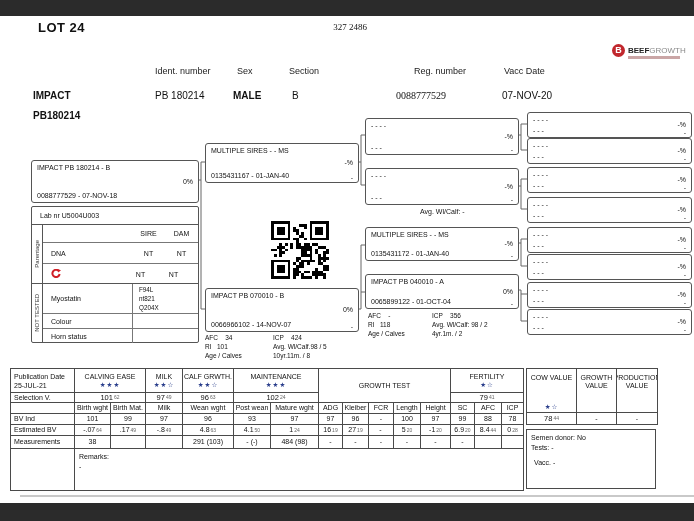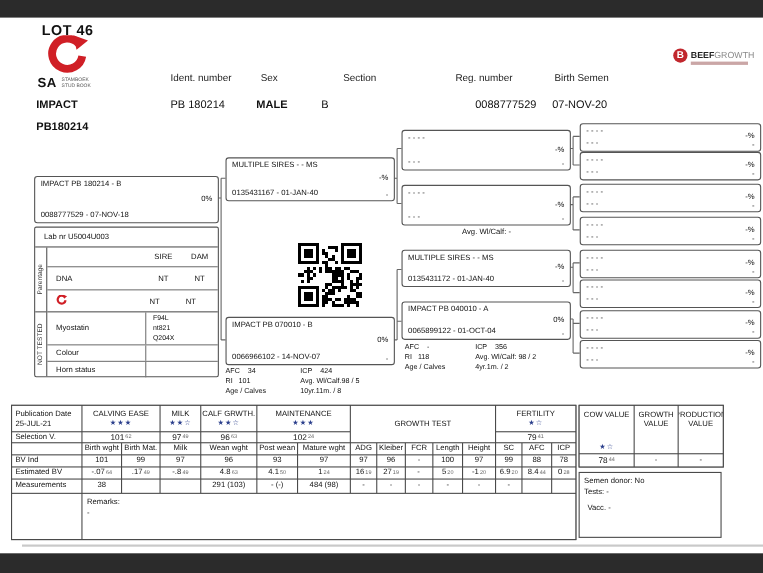--- a/index.html
+++ b/index.html
@@ -89,52 +89,41 @@
   svg.connectors{position:absolute;left:0;top:0;pointer-events:none;}
 </style>
 </head>
 <body>
 
 <div class="page">
   <div class="bar top"></div>
   <div class="bar bottom"></div>
   <div class="hairline"></div>
 
-  <div class="lot">LOT 46</div>
+  <div class="lot">LOT 24</div>
   <div class="address">
-  </div>
-
-  <div class="salogo">
-    <span>
-      <svg width="38" height="38" viewBox="0 0 40 40" style="position:absolute;left:8px;top:0;">
-        <path d="M31 8 A14.5 14.5 0 1 0 34.5 20" fill="none" stroke="#d01f26" stroke-width="7.5" stroke-linecap="butt"></path>
-        <polygon points="26,0 40,5 29,14" fill="#d01f26"></polygon>
-      </svg>
-    </span>
-    <span class="sa">SA</span>
-    <span class="tag">
-      <span>STAMBOEK</span><br><span>STUD BOOK</span>
-    </span>
-  </div>
+    <div>327 2486</div>
+  </div>
+
 
   <div class="bm">
     <div class="circ">B</div>
     <div class="word"><b>BEEF</b><span>GROWTH</span></div>
     <div class="tagbar"></div>
   </div>
 
   <div class="idlbl" style="left:155px;top:66px;">Ident. number</div>
   <div class="idlbl" style="left:237px;top:66px;">Sex</div>
-  <div class="idlbl" style="left:289px;top:66px;margin-left:23px;">Section</div>
+  <div class="idlbl" style="left:289px;top:66px;">Section</div>
   <div class="idlbl" style="left:414px;top:66px;">Reg. number</div>
-  <div class="idlbl" style="left:504px;top:66px;">Birth Semen</div>
+  <div class="idlbl" style="left:504px;top:66px;">Vacc Date</div>
   <div class="idval" style="left:155px;top:90px;">PB  180214</div>
   <div class="idval bold" style="left:233px;top:90px;">MALE</div>
   <div class="idval" style="left:292px;top:90px;">B</div>
-  <div class="idval" style="left:432px;top:90px;">0088777529</div>
+  <div class="idval" style="left:396px;top:90px;font-family:Liberation Serif, serif;">0088777529</div>
   <div class="idval" style="left:502px;top:90px;">07-NOV-20</div>
   <div class="animal-name">IMPACT</div>
   <div class="animal-number">PB180214</div>
 
   <svg class="connectors" width="694" height="521">
     <path d="M197 180 H201 M201 162 V309 M201 162 H205 M201 309 H205
              M357 162 H361 M361 135 V185 M361 135 H365 M361 185 H365
              M357 309 H361 M361 245 V309 M361 245 H365 M361 292 H365
              M517 135 H521 M521 124 V150 M521 124 H527 M521 150 H527
              M517 186 H521 M521 179 V209 M521 179 H527 M521 209 H527

